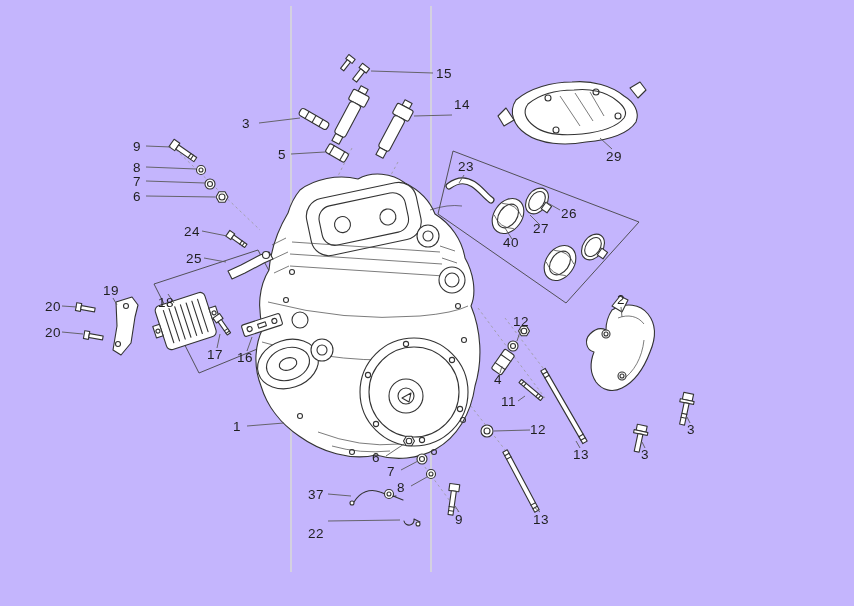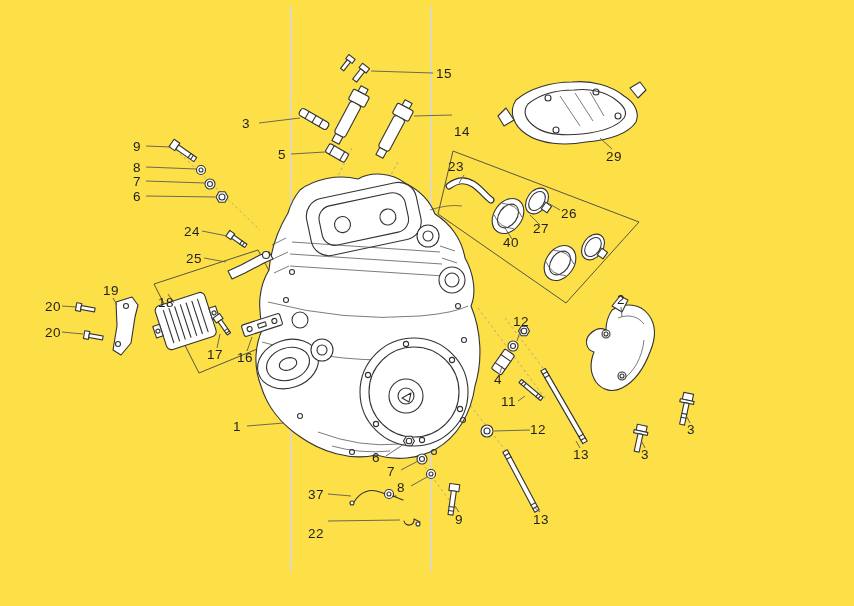--- a/index.html
+++ b/index.html
@@ -1,16 +1,16 @@
 <!DOCTYPE html>
 <html><head>
 <meta charset="utf-8">
 <style>
   html,body{margin:0;padding:0;background:#fff;}
-  .stage{position:relative;width:854px;height:606px;background:#fde047;overflow:hidden;
+  .stage{position:relative;width:854px;height:606px;background:#c4b5fd;overflow:hidden;
          font-family:"Liberation Sans",sans-serif;}
   .stage svg{position:absolute;left:0;top:0;}
   .callout{position:absolute;font-size:13.5px;line-height:14px;color:#1f1f1f;
            letter-spacing:.4px;user-select:none;}
   
   .ln{stroke:#333;fill:none;stroke-width:1.1;stroke-linecap:round;stroke-linejoin:round;}
   .fl{stroke:#333;fill:#fff;stroke-width:1.1;stroke-linejoin:round;}
   .thin{stroke:#444;fill:none;stroke-width:.7;}
   .leader{stroke:#5a5a5a;stroke-width:.9;}
   .guide{stroke:#999;stroke-width:.8;stroke-dasharray:2.5 3;fill:none;}
@@ -389,30 +389,30 @@
     <line class="leader" x1="401" y1="470" x2="418" y2="461"></line>
     <line class="leader" x1="411" y1="486" x2="427" y2="477"></line>
     <line class="leader" x1="328" y1="494" x2="351" y2="496"></line>
     <line class="leader" x1="459" y1="512" x2="455" y2="506"></line>
     <line class="leader" x1="328" y1="521" x2="400" y2="520"></line>
     <line class="leader" x1="540" y1="512" x2="534" y2="507"></line>
   </g>
 </svg>
 
 <span class="callout" style="left:436px;top:67px">15</span>
-<span class="callout" style="left:454px;top:125px">14</span>
+<span class="callout" style="left:454px;top:98px">14</span>
 <span class="callout" style="left:242px;top:117px">3</span>
 <span class="callout" style="left:278px;top:148px">5</span>
 <span class="callout" style="left:133px;top:140px">9</span>
 <span class="callout" style="left:133px;top:161px">8</span>
 <span class="callout" style="left:133px;top:175px">7</span>
 <span class="callout" style="left:133px;top:190px">6</span>
 <span class="callout" style="left:184px;top:225px">24</span>
 <span class="callout" style="left:186px;top:252px">25</span>
-<span class="callout" style="left:448px;top:160px">23</span>
+<span class="callout" style="left:458px;top:160px">23</span>
 <span class="callout" style="left:606px;top:150px">29</span>
 <span class="callout" style="left:561px;top:207px">26</span>
 <span class="callout" style="left:533px;top:222px">27</span>
 <span class="callout" style="left:503px;top:236px">40</span>
 <span class="callout" style="left:617px;top:293px">2</span>
 <span class="callout" style="left:45px;top:300px">20</span>
 <span class="callout" style="left:103px;top:284px">19</span>
 <span class="callout" style="left:158px;top:296px">18</span>
 <span class="callout" style="left:45px;top:326px">20</span>
 <span class="callout" style="left:207px;top:348px">17</span>

